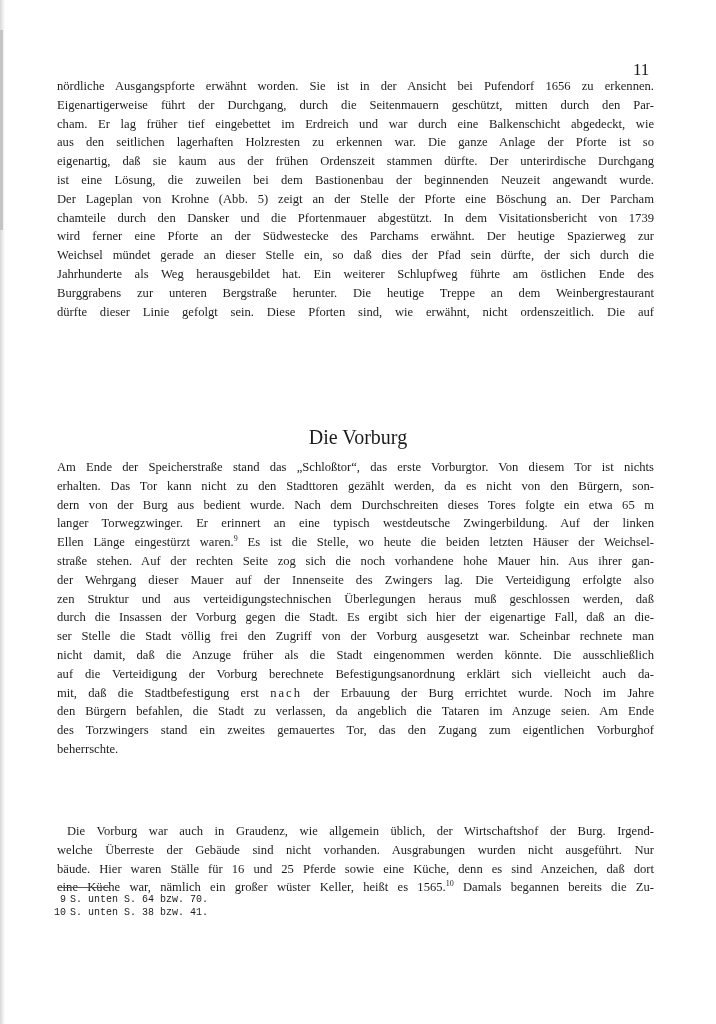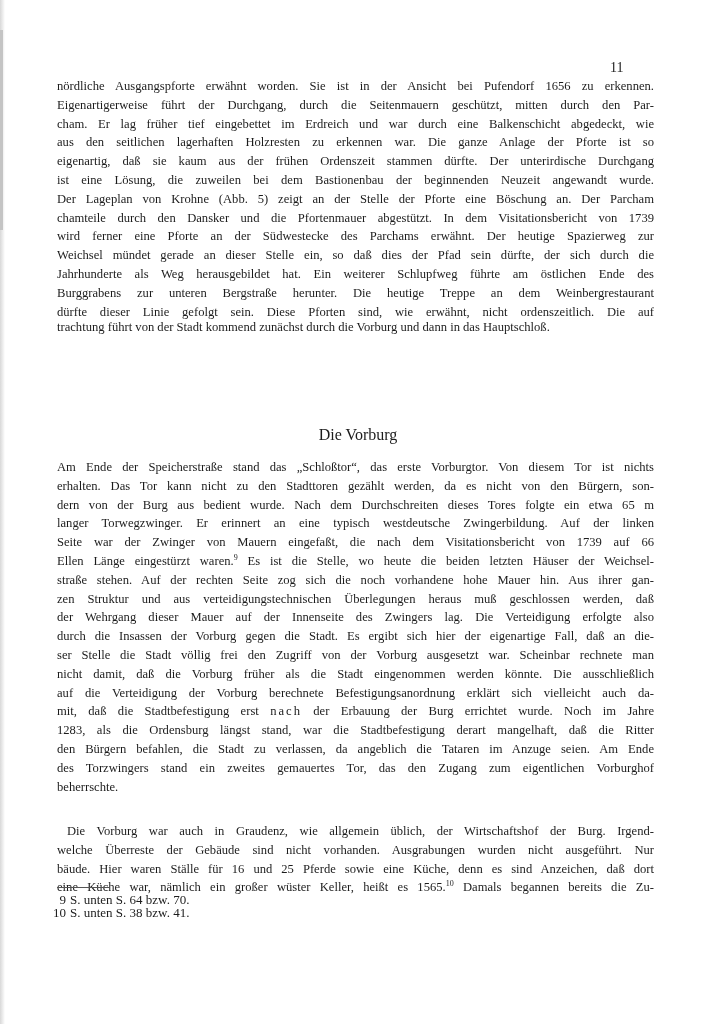--- a/index.html
+++ b/index.html
@@ -8,41 +8,41 @@
     font-family: "Liberation Serif", "DejaVu Serif", serif; color: #1c1c1c;
   }
   .edge-shadow {
     position: absolute; left: 0; top: 0; width: 5px; height: 1024px;
     background: linear-gradient(to right, #d8d8d8, #f3f3f3 70%, #ffffff);
   }
   .edge-mark {
     position: absolute; left: 0; top: 30px; width: 3px; height: 200px; background: #c4c4c4;
   }
   .page-number {
-    position: absolute; top: 60px; left: 610px; font-size: 14px;
+    position: absolute; top: 60px; left: 633px; font-size: 17px;
   }
   .body-text {
     position: absolute; left: 57px; width: 597px; font-size: 12.6px; line-height: 18.8px;
     text-align: justify;
   }
   .line { display: block; white-space: nowrap; text-align-last: justify; text-align: justify; }
   .line.last { text-align-last: left; }
   .block1 { top: 77px; }
   .block2 { top: 318px; }
   .heading {
-    position: absolute; top: 426px; left: 0; width: 716px; text-align: center; font-size: 16px;
+    position: absolute; top: 426px; left: 0; width: 716px; text-align: center; font-size: 20px;
   }
   .block3 { top: 458px; }
   .block4 { top: 822px; }
   .indent { padding-left: 10px; }
   .italic { }
   .spaced { letter-spacing: 2px; }
   sup { font-size: 8px; line-height: 0; vertical-align: super; }
   .footnote-rule { position: absolute; left: 57px; top: 887px; width: 52px; height: 1px; background: #555; }
-  .footnotes { position: absolute; left: 52px; top: 893px; font-size: 13px; line-height: 13px; }
+  .footnotes { position: absolute; left: 52px; top: 893px; font-size: 10px; line-height: 13px; font-family: Liberation Mono, monospace; }
   .fn-num { display: inline-block; width: 14px; text-align: right; margin-right: 4px; }
 </style>
 </head>
 <body>
 
 <div class="edge-shadow"></div>
 <div class="edge-mark"></div>
 
 <div class="page-number">11</div>
 
@@ -56,41 +56,38 @@
   <span class="line">Der Lageplan von Krohne (Abb. 5) zeigt an der Stelle der Pforte eine Böschung an. Der Parcham</span>
   <span class="line">chamteile durch den Dansker und die Pfortenmauer abgestützt. In dem Visitationsbericht von 1739</span>
   <span class="line">wird ferner eine Pforte an der Südwestecke des Parchams erwähnt. Der heutige Spazierweg zur</span>
   <span class="line">Weichsel mündet gerade an dieser Stelle ein, so daß dies der Pfad sein dürfte, der sich durch die</span>
   <span class="line">Jahrhunderte als Weg herausgebildet hat. Ein weiterer Schlupfweg führte am östlichen Ende des</span>
   <span class="line">Burggrabens zur unteren Bergstraße herunter. Die heutige Treppe an dem Weinbergrestaurant</span>
   <span class="line">dürfte dieser Linie gefolgt sein. Diese Pforten sind, wie erwähnt, nicht ordenszeitlich. Die auf</span>
 </div>
 
 <div class="body-text block2">
-  <span class="line last">trachtung führt von der Stadt kommend zunächst durch die Vorburg und dann in das Hauptschloß.</span>
 </div>
 
 <div class="heading">Die Vorburg</div>
 
 <div class="body-text block3">
   <span class="line">Am Ende der Speicherstraße stand das „Schloßtor“, das erste Vorburgtor. Von diesem Tor ist nichts</span>
   <span class="line">erhalten. Das Tor kann nicht zu den Stadttoren gezählt werden, da es nicht von den Bürgern, son-</span>
   <span class="line">dern von der Burg aus bedient wurde. Nach dem Durchschreiten dieses Tores folgte ein etwa 65 m</span>
   <span class="line">langer Torwegzwinger. Er erinnert an eine typisch westdeutsche Zwingerbildung. Auf der linken</span>
-  <span class="line">Seite war der Zwinger von Mauern eingefaßt, die nach dem Visitationsbericht von 1739 auf 66</span>
   <span class="line"><span>Ellen Länge eingestürzt waren.</span><sup>9</sup><span> Es ist die Stelle, wo heute die beiden letzten Häuser der Weichsel-</span></span>
   <span class="line">straße stehen. Auf der rechten Seite zog sich die noch vorhandene hohe Mauer hin. Aus ihrer gan-</span>
+  <span class="line">der Wehrgang dieser Mauer auf der Innenseite des Zwingers lag. Die Verteidigung erfolgte also</span>
   <span class="line">zen Struktur und aus verteidigungstechnischen Überlegungen heraus muß geschlossen werden, daß</span>
-  <span class="line">der Wehrgang dieser Mauer auf der Innenseite des Zwingers lag. Die Verteidigung erfolgte also</span>
   <span class="line">durch die Insassen der Vorburg gegen die Stadt. Es ergibt sich hier der eigenartige Fall, daß an die-</span>
   <span class="line">ser Stelle die Stadt völlig frei den Zugriff von der Vorburg ausgesetzt war. Scheinbar rechnete man</span>
-  <span class="line">nicht damit, daß die Vorburg früher als die Stadt eingenommen werden könnte. Die ausschließlich</span>
+  <span class="line">nicht damit, daß die Anzuge früher als die Stadt eingenommen werden könnte. Die ausschließlich</span>
   <span class="line">auf die Verteidigung der Vorburg berechnete Befestigungsanordnung erklärt sich vielleicht auch da-</span>
   <span class="line"><span>mit, daß die Stadtbefestigung erst </span><span class="spaced">nach</span><span> der Erbauung der Burg errichtet wurde. Noch im Jahre</span></span>
-  <span class="line">1283, als die Ordensburg längst stand, war die Stadtbefestigung derart mangelhaft, daß die Ritter</span>
   <span class="line">den Bürgern befahlen, die Stadt zu verlassen, da angeblich die Tataren im Anzuge seien. Am Ende</span>
   <span class="line">des Torzwingers stand ein zweites gemauertes Tor, das den Zugang zum eigentlichen Vorburghof</span>
   <span class="line last">beherrschte.</span>
 </div>
 
 <div class="body-text block4">
   <span class="line indent">Die Vorburg war auch in Graudenz, wie allgemein üblich, der Wirtschaftshof der Burg. Irgend-</span>
   <span class="line">welche Überreste der Gebäude sind nicht vorhanden. Ausgrabungen wurden nicht ausgeführt. Nur</span>
   <span class="line"><span>bäude. Hier waren Ställe für 16 und 25 Pferde sowie eine Küche, </span><span class="italic">denn es sind Anzeichen, daß dort</span></span>
   <span class="line"><span class="italic">eine Küche war, nämlich ein großer wüster Keller,</span><span> heißt es 1565.</span><sup>10</sup><span> Damals begannen bereits die Zu-</span></span>

